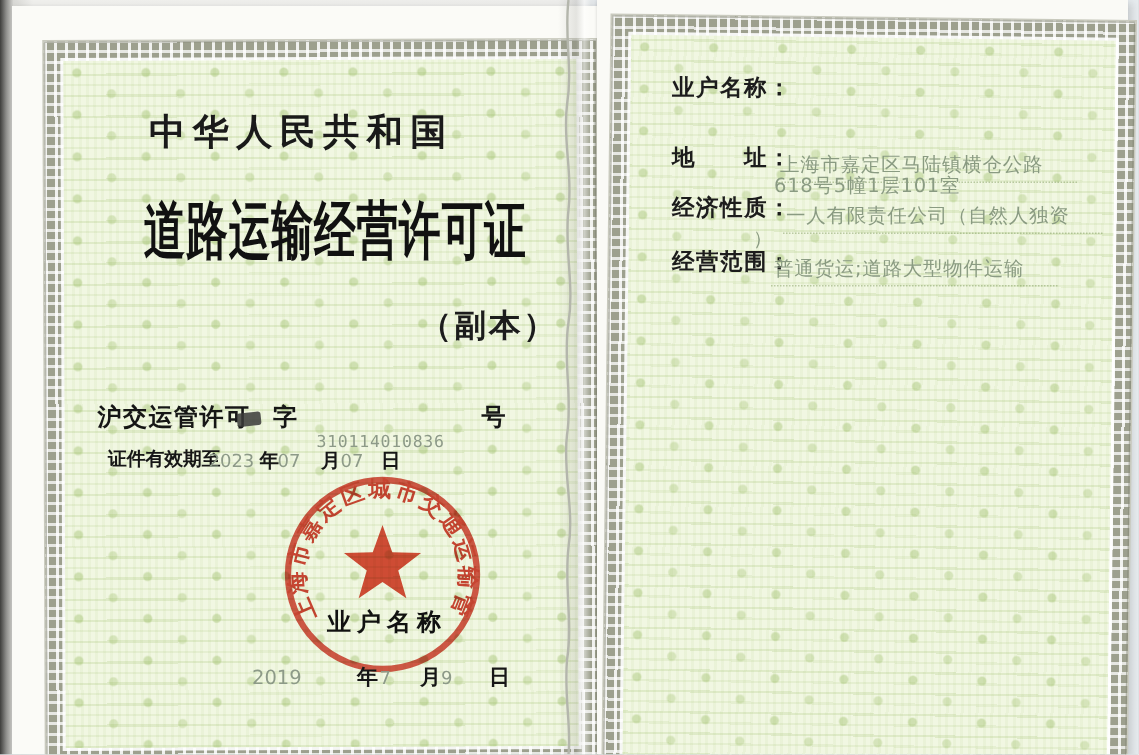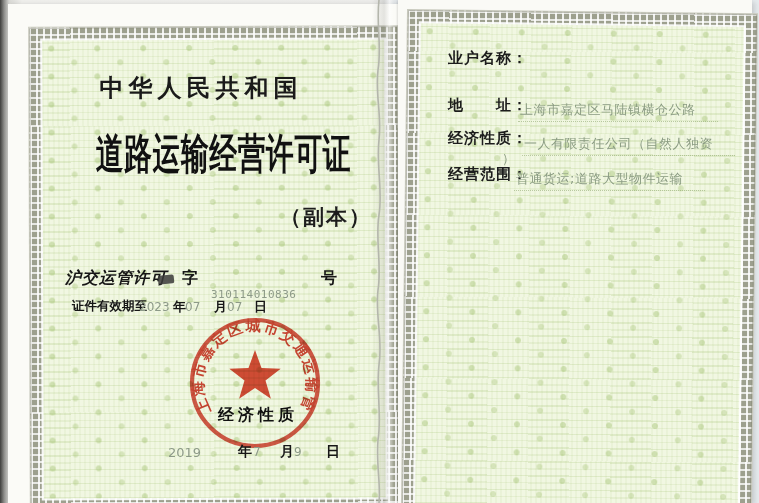--- a/index.html
+++ b/index.html
@@ -68,35 +68,35 @@
     <div class="frame frame-left">
       <div class="cert-inner"></div>
     </div>
 
     <div class="abs serif country-title">中华人民共和国</div>
     <div class="abs serif main-title">
       <span>道路运输经营许可证</span>
     </div>
     <div class="abs serif copy-label">（副本）</div>
 
-    <span class="abs lic ink" style="left:57px;top:264px;font-style:italic;">沪交运管许可</span>
+    <span class="abs lic ink" style="left:57px;top:264px;">沪交运管许可</span>
     <span class="abs smudge"></span>
     <span class="abs lic ink" style="left:174px;top:264px;">字</span>
     <span class="abs mono gray-print" style="left:203px;top:269px;font-size:11px;letter-spacing:.5px;margin-top:15px;">310114010836</span>
     <span class="abs lic ink" style="left:313px;top:264px;">号</span>
 
     <span class="abs val-lbl ink" style="left:64px;top:294px;">证件有效期至</span>
     <span class="abs gray-print" style="left:131px;top:296px;font-size:12px;">2023</span>
     <span class="abs unit13 ink" style="left:165px;top:294px;">年</span>
     <span class="abs gray-print" style="left:177px;top:296px;font-size:12px;">07</span>
     <span class="abs unit13 ink" style="left:206px;top:294px;">月</span>
     <span class="abs gray-print" style="left:219px;top:296px;font-size:12px;">07</span>
     <span class="abs unit13 ink" style="left:246px;top:294px;">日</span>
 
-    <div class="abs issuer">经济性质</div>
+    <div class="abs issuer">业户名称</div>
 
     <svg class="abs stamp-svg" width="140" height="140" viewBox="0 0 140 140">
       <circle cx="70" cy="70" r="63" fill="none" stroke="#cf3322" stroke-width="4.2" opacity=".9"></circle>
       <path id="sealArc" d="M 27.4,99.8 A 52,52 0 1 1 112.6,99.8" fill="none"></path>
       <text font-size="15" font-weight="bold" fill="#cf3322" letter-spacing="2" font-family="Liberation Serif, DejaVu Serif, serif">
         <textPath href="#sealArc" startOffset="2">上海市嘉定区城市交通运输管理所</textPath>
       </text>
       <polygon fill="#d63a24" points="70,37 76.5,55.1 95.7,55.7 80.5,67.4 85.9,85.8 70,75 54.1,85.8 59.5,67.4 44.3,55.7 63.5,55.1"></polygon>
     </svg>
 
@@ -115,20 +115,21 @@
 
   <div class="page page-right">
     <div class="frame frame-right">
       <div class="cert-inner"></div>
     </div>
 
     <span class="abs f-label" style="top:49px;">业户名称：</span>
 
     <span class="abs f-label" style="top:96px;">地　　址：</span>
     <span class="abs f-value faded" style="left:120px;top:101px;">上海市嘉定区马陆镇横仓公路</span>
+    <span class="abs f-value faded" style="left:116px;top:115px;border-bottom:none;">618号5幢1层101室</span>
 
     <span class="abs f-label" style="top:129px;">经济性质：</span>
     <span class="abs f-value faded" style="left:124px;top:135px;">一人有限责任公司（自然人独资</span>
     <span class="abs faded" style="left:104px;top:150px;font-size:13px;">）</span>
 
     <span class="abs f-label" style="top:165px;">经营范围：</span>
     <span class="abs f-value faded" style="left:116px;top:170px;">普通货运;道路大型物件运输</span>
   </div>
 
 </div>

